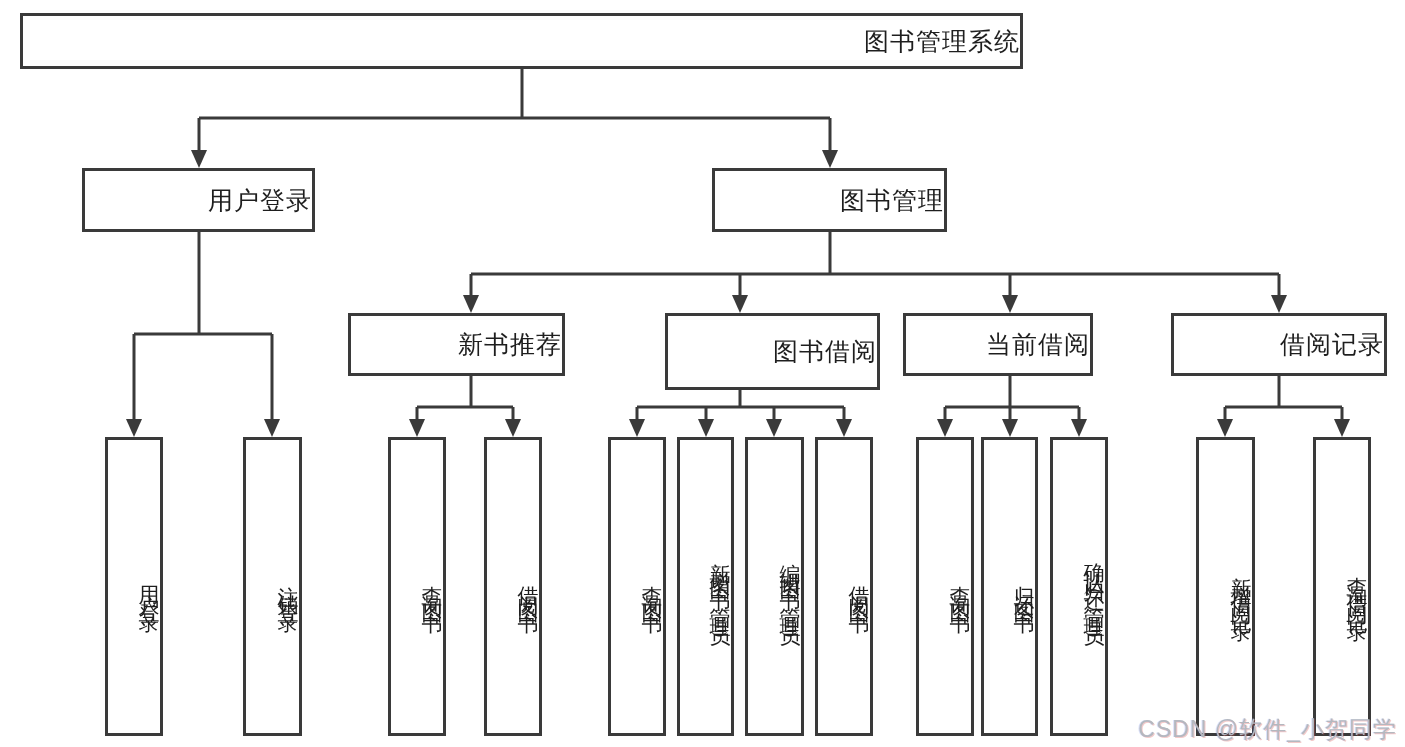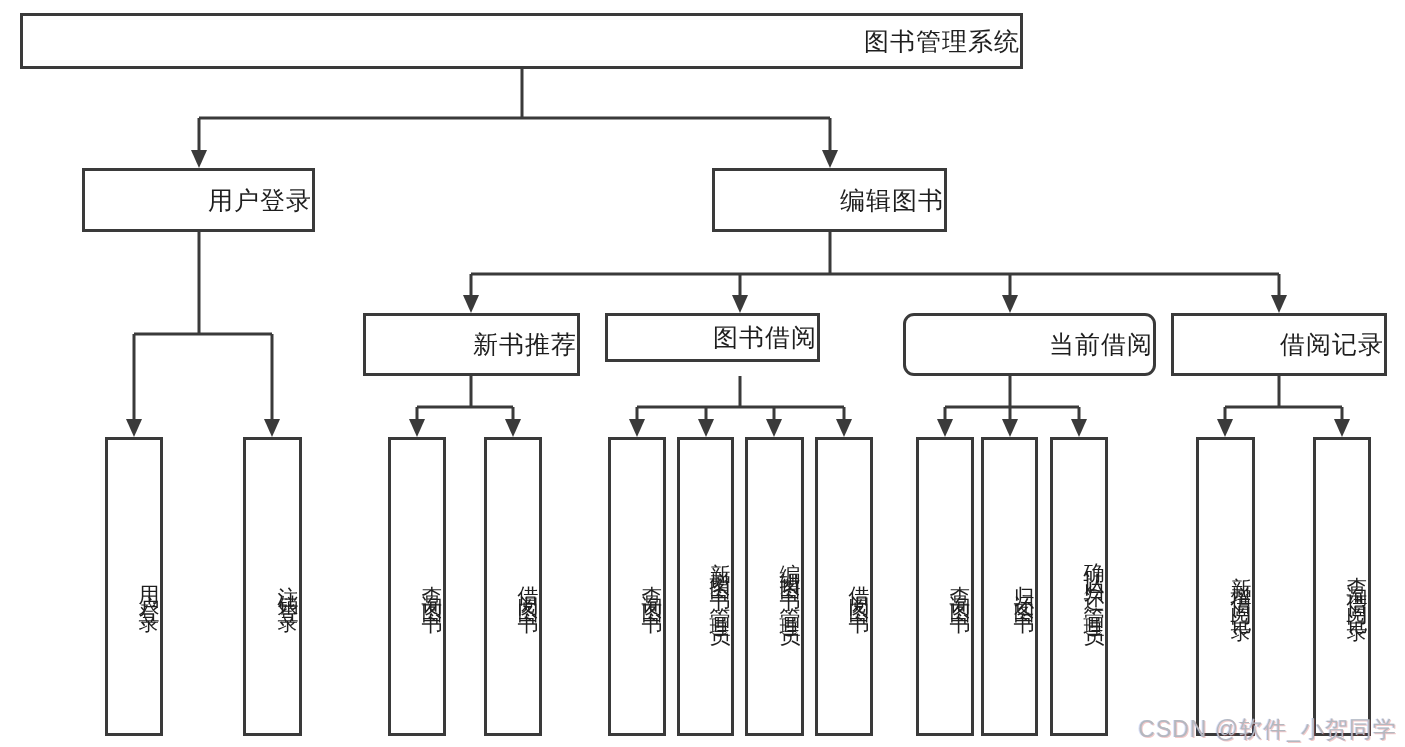--- a/index.html
+++ b/index.html
@@ -93,30 +93,30 @@
   </svg>
 
   <div class="box" style="left:20px;top:13px;width:1003px;height:56px;">
     <span class="h-label">图书管理系统</span>
   </div>
 
   <div class="box" style="left:82px;top:168px;width:233px;height:64px;">
     <span class="h-label">用户登录</span>
   </div>
   <div class="box" style="left:712px;top:168px;width:235px;height:64px;">
-    <span class="h-label">编辑图书</span>
+    <span class="h-label">图书管理</span>
   </div>
 
-  <div class="box" style="left:363px;top:313px;width:217px;height:63px;">
+  <div class="box" style="left:348px;top:313px;width:217px;height:63px;">
     <span class="h-label">新书推荐</span>
   </div>
-  <div class="box" style="left:605px;top:313px;width:215px;height:49px;">
+  <div class="box" style="left:665px;top:313px;width:215px;height:77px;">
     <span class="h-label">图书借阅</span>
   </div>
-  <div class="box" style="left:903px;top:313px;width:253px;height:63px;border-radius:11px;">
+  <div class="box" style="left:903px;top:313px;width:190px;height:63px;">
     <span class="h-label">当前借阅</span>
   </div>
   <div class="box" style="left:1171px;top:313px;width:216px;height:63px;">
     <span class="h-label">借阅记录</span>
   </div>
 
   <div class="box" style="left:105px;top:437px;width:58px;height:299px;">
     <span class="v-label">用户登录</span>
   </div>
   <div class="box" style="left:243px;top:437px;width:59px;height:299px;">

